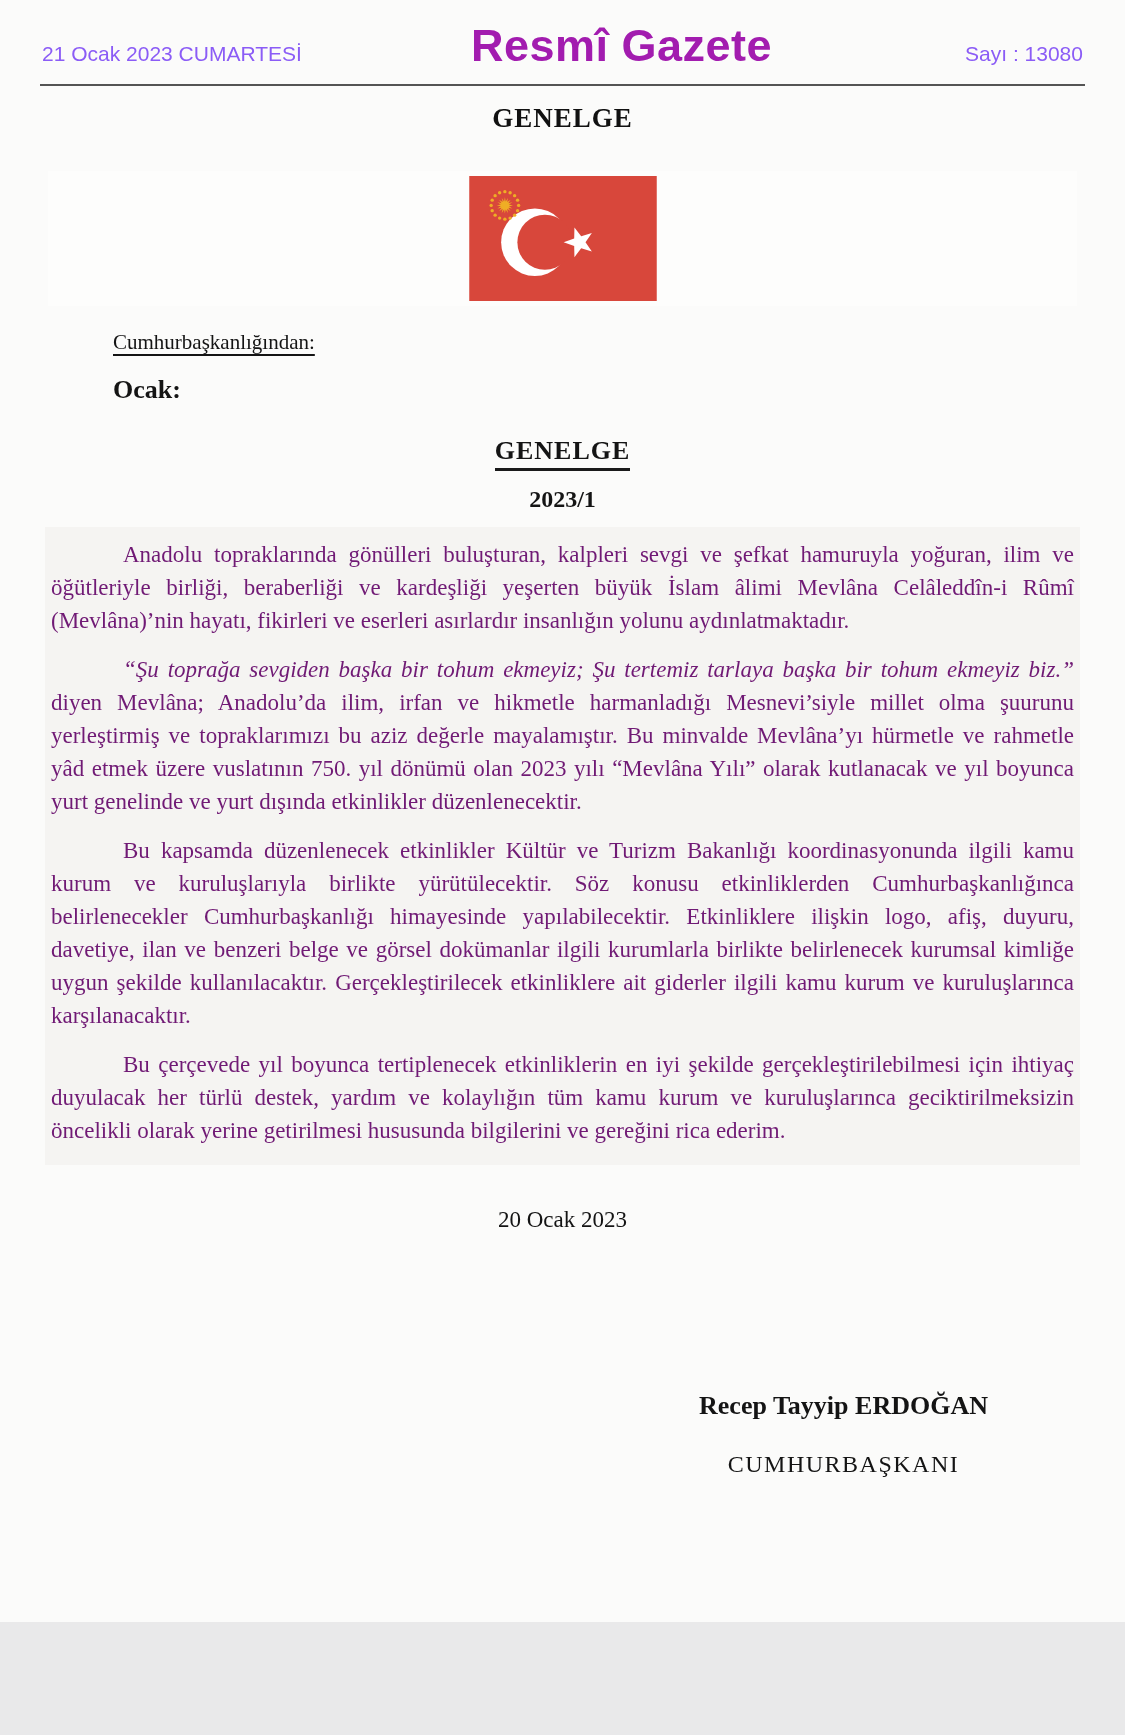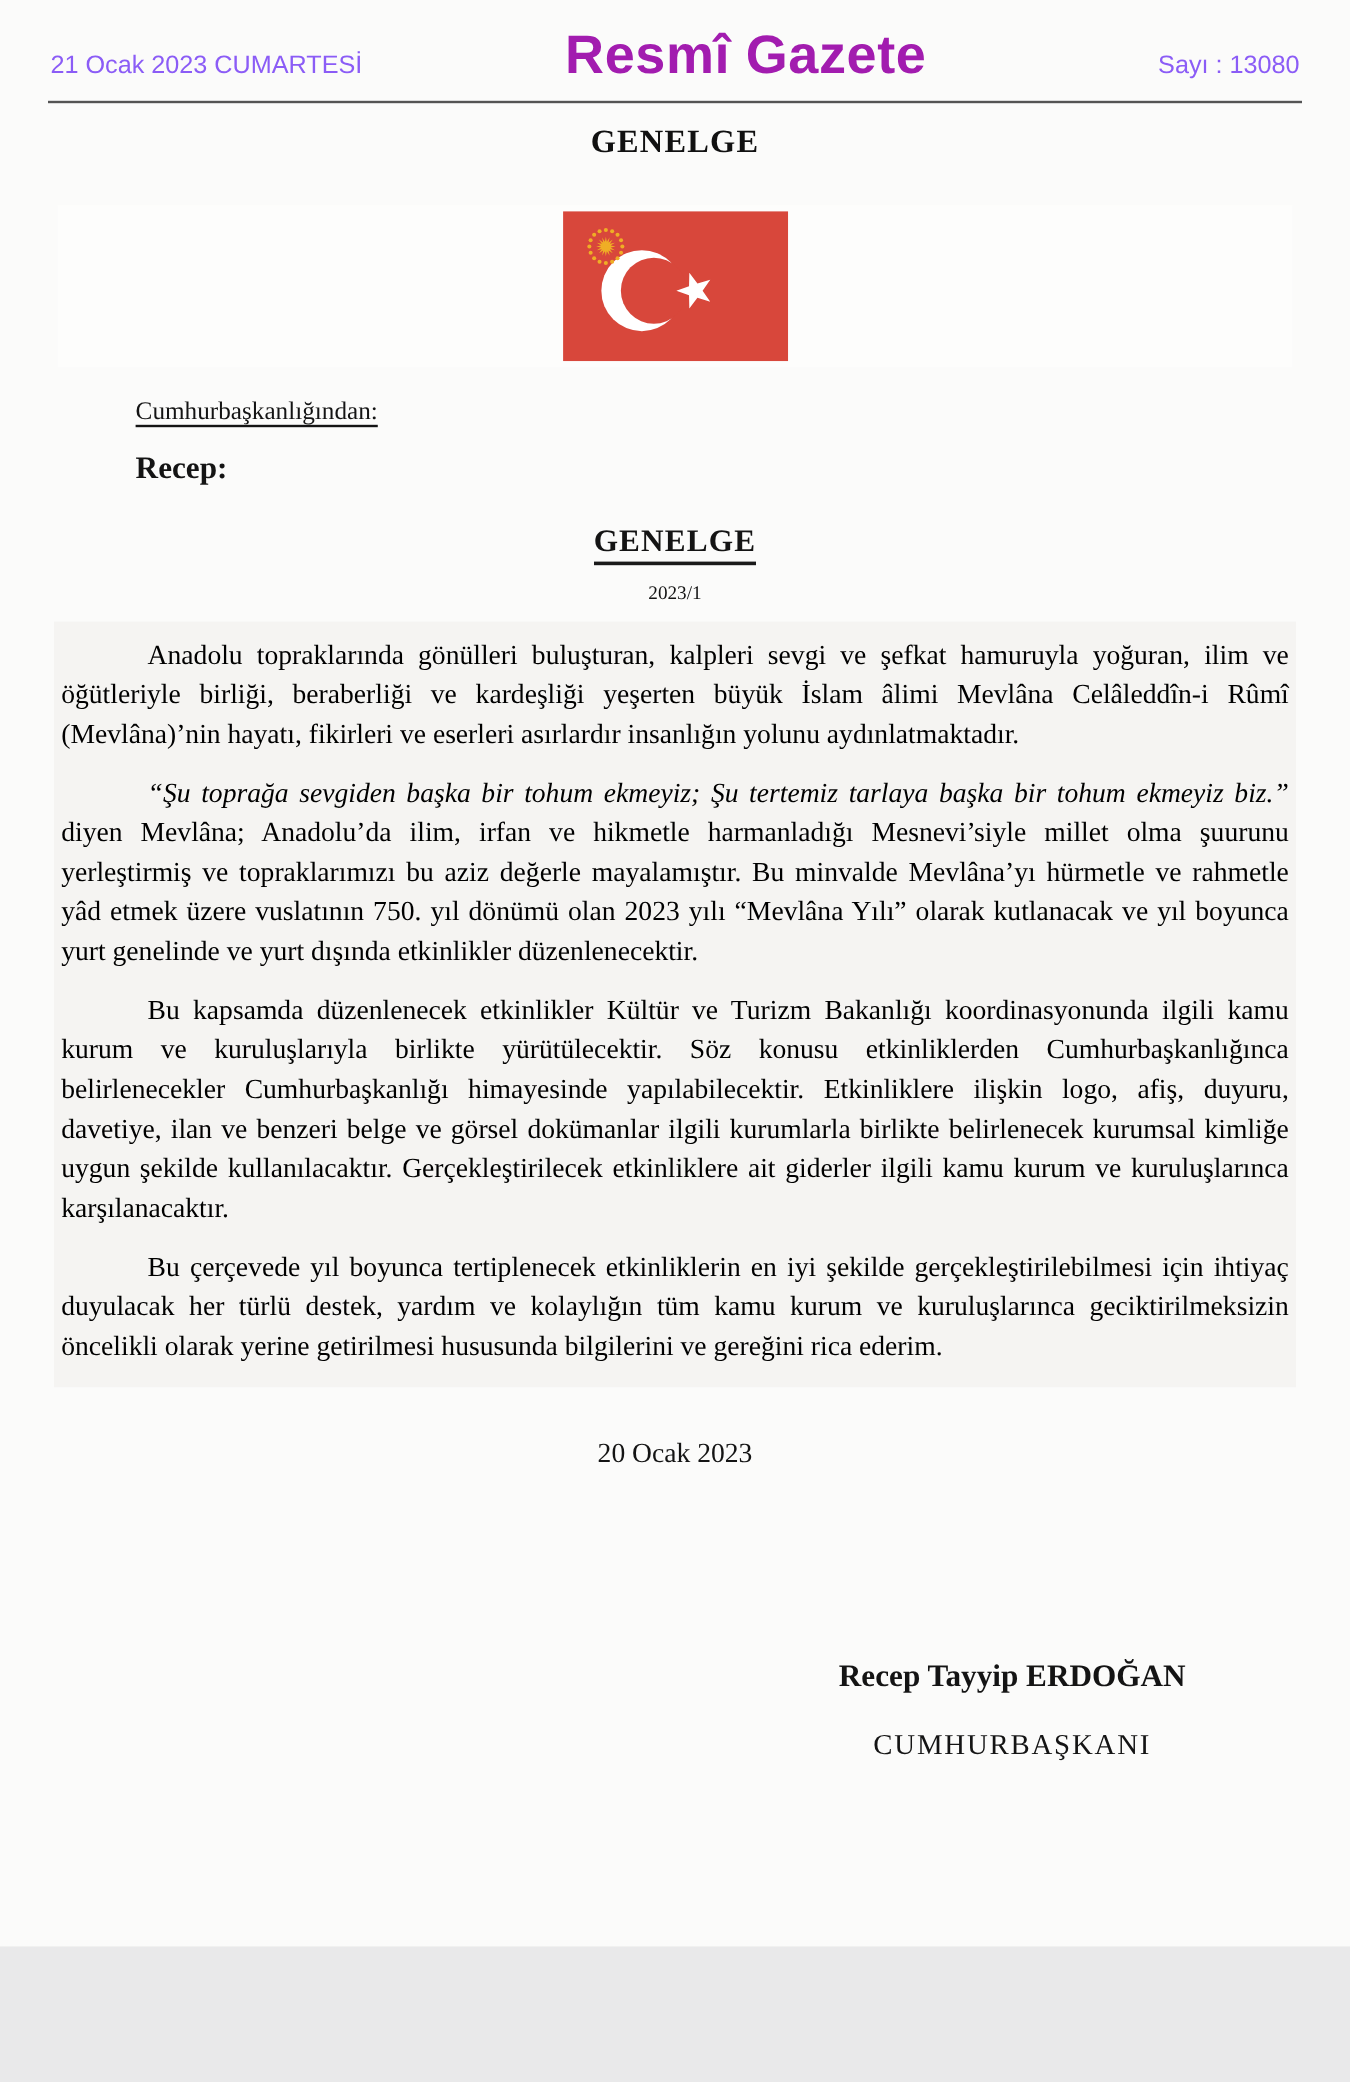--- a/index.html
+++ b/index.html
@@ -51,28 +51,28 @@
     font-size:26px;line-height:41px;
   }
   .konu-row .konu-label{font-weight:bold;}
   .konu-row .konu-text{margin-left:42px;}
   
   .circular-title-wrap{text-align:center;margin-top:26px;}
   .circular-title{
     display:inline-block;font-weight:bold;font-size:26px;
     letter-spacing:1px;border-bottom:3px solid #1a1a1a;padding-bottom:2px;
   }
-  .circular-number{text-align:center;font-weight:normal;font-size:16px;margin-top:15px;}
+  .circular-number{text-align:center;font-weight:bold;font-size:24px;margin-top:15px;}
   
   .body-scan{
     margin:14px 45px 0 45px;
     background:#f5f4f2;
     padding:11px 6px 2px 6px;
     font-size:23px;line-height:33px;
-    text-align:justify;color:#000000;
+    text-align:justify;color:#701a75;
   }
   .body-scan p{margin:0 0 16px 0;text-indent:72px;}
   .quote{font-style:italic;}
   
   .date-line{text-align:center;font-size:23px;margin-top:42px;}
   .signature{
     margin-top:158px;margin-left:562px;width:563px;text-align:center;
   }
   .signature .sig-name{font-weight:bold;font-size:26px;text-align:center;}
   .signature .sig-title{font-size:24px;margin-top:30px;letter-spacing:1.5px;}
@@ -124,21 +124,21 @@
         <circle cx="72.6" cy="31.4" r="2.7"></circle>
         <circle cx="77.3" cy="38.6" r="2.7"></circle>
       </g>
     </g>
   </svg>
 </div>
 
 <div class="from-line">Cumhurbaşkanlığından:</div>
 
 <div class="konu-row">
-  <span class="konu-label">Recep:</span>
+  <span class="konu-label">Ocak:</span>
 </div>
 
 <div class="circular-title-wrap">
   <span class="circular-title">GENELGE</span>
 </div>
 <div class="circular-number">2023/1</div>
 
 <div class="body-scan">
   <p>Anadolu topraklarında gönülleri buluşturan, kalpleri sevgi ve şefkat hamuruyla yoğuran, ilim ve öğütleriyle birliği, beraberliği ve kardeşliği yeşerten büyük İslam âlimi Mevlâna Celâleddîn-i Rûmî (Mevlâna)’nin hayatı, fikirleri ve eserleri asırlardır insanlığın yolunu aydınlatmaktadır.</p>
   <p><span class="quote">“Şu toprağa sevgiden başka bir tohum ekmeyiz; Şu tertemiz tarlaya başka bir tohum ekmeyiz biz.”</span><span> diyen Mevlâna; Anadolu’da ilim, irfan ve hikmetle harmanladığı Mesnevi’siyle millet olma şuurunu yerleştirmiş ve topraklarımızı bu aziz değerle mayalamıştır. Bu minvalde Mevlâna’yı hürmetle ve rahmetle yâd etmek üzere vuslatının 750. yıl dönümü olan 2023 yılı “Mevlâna Yılı” olarak kutlanacak ve yıl boyunca yurt genelinde ve yurt dışında etkinlikler düzenlenecektir.</span></p>

